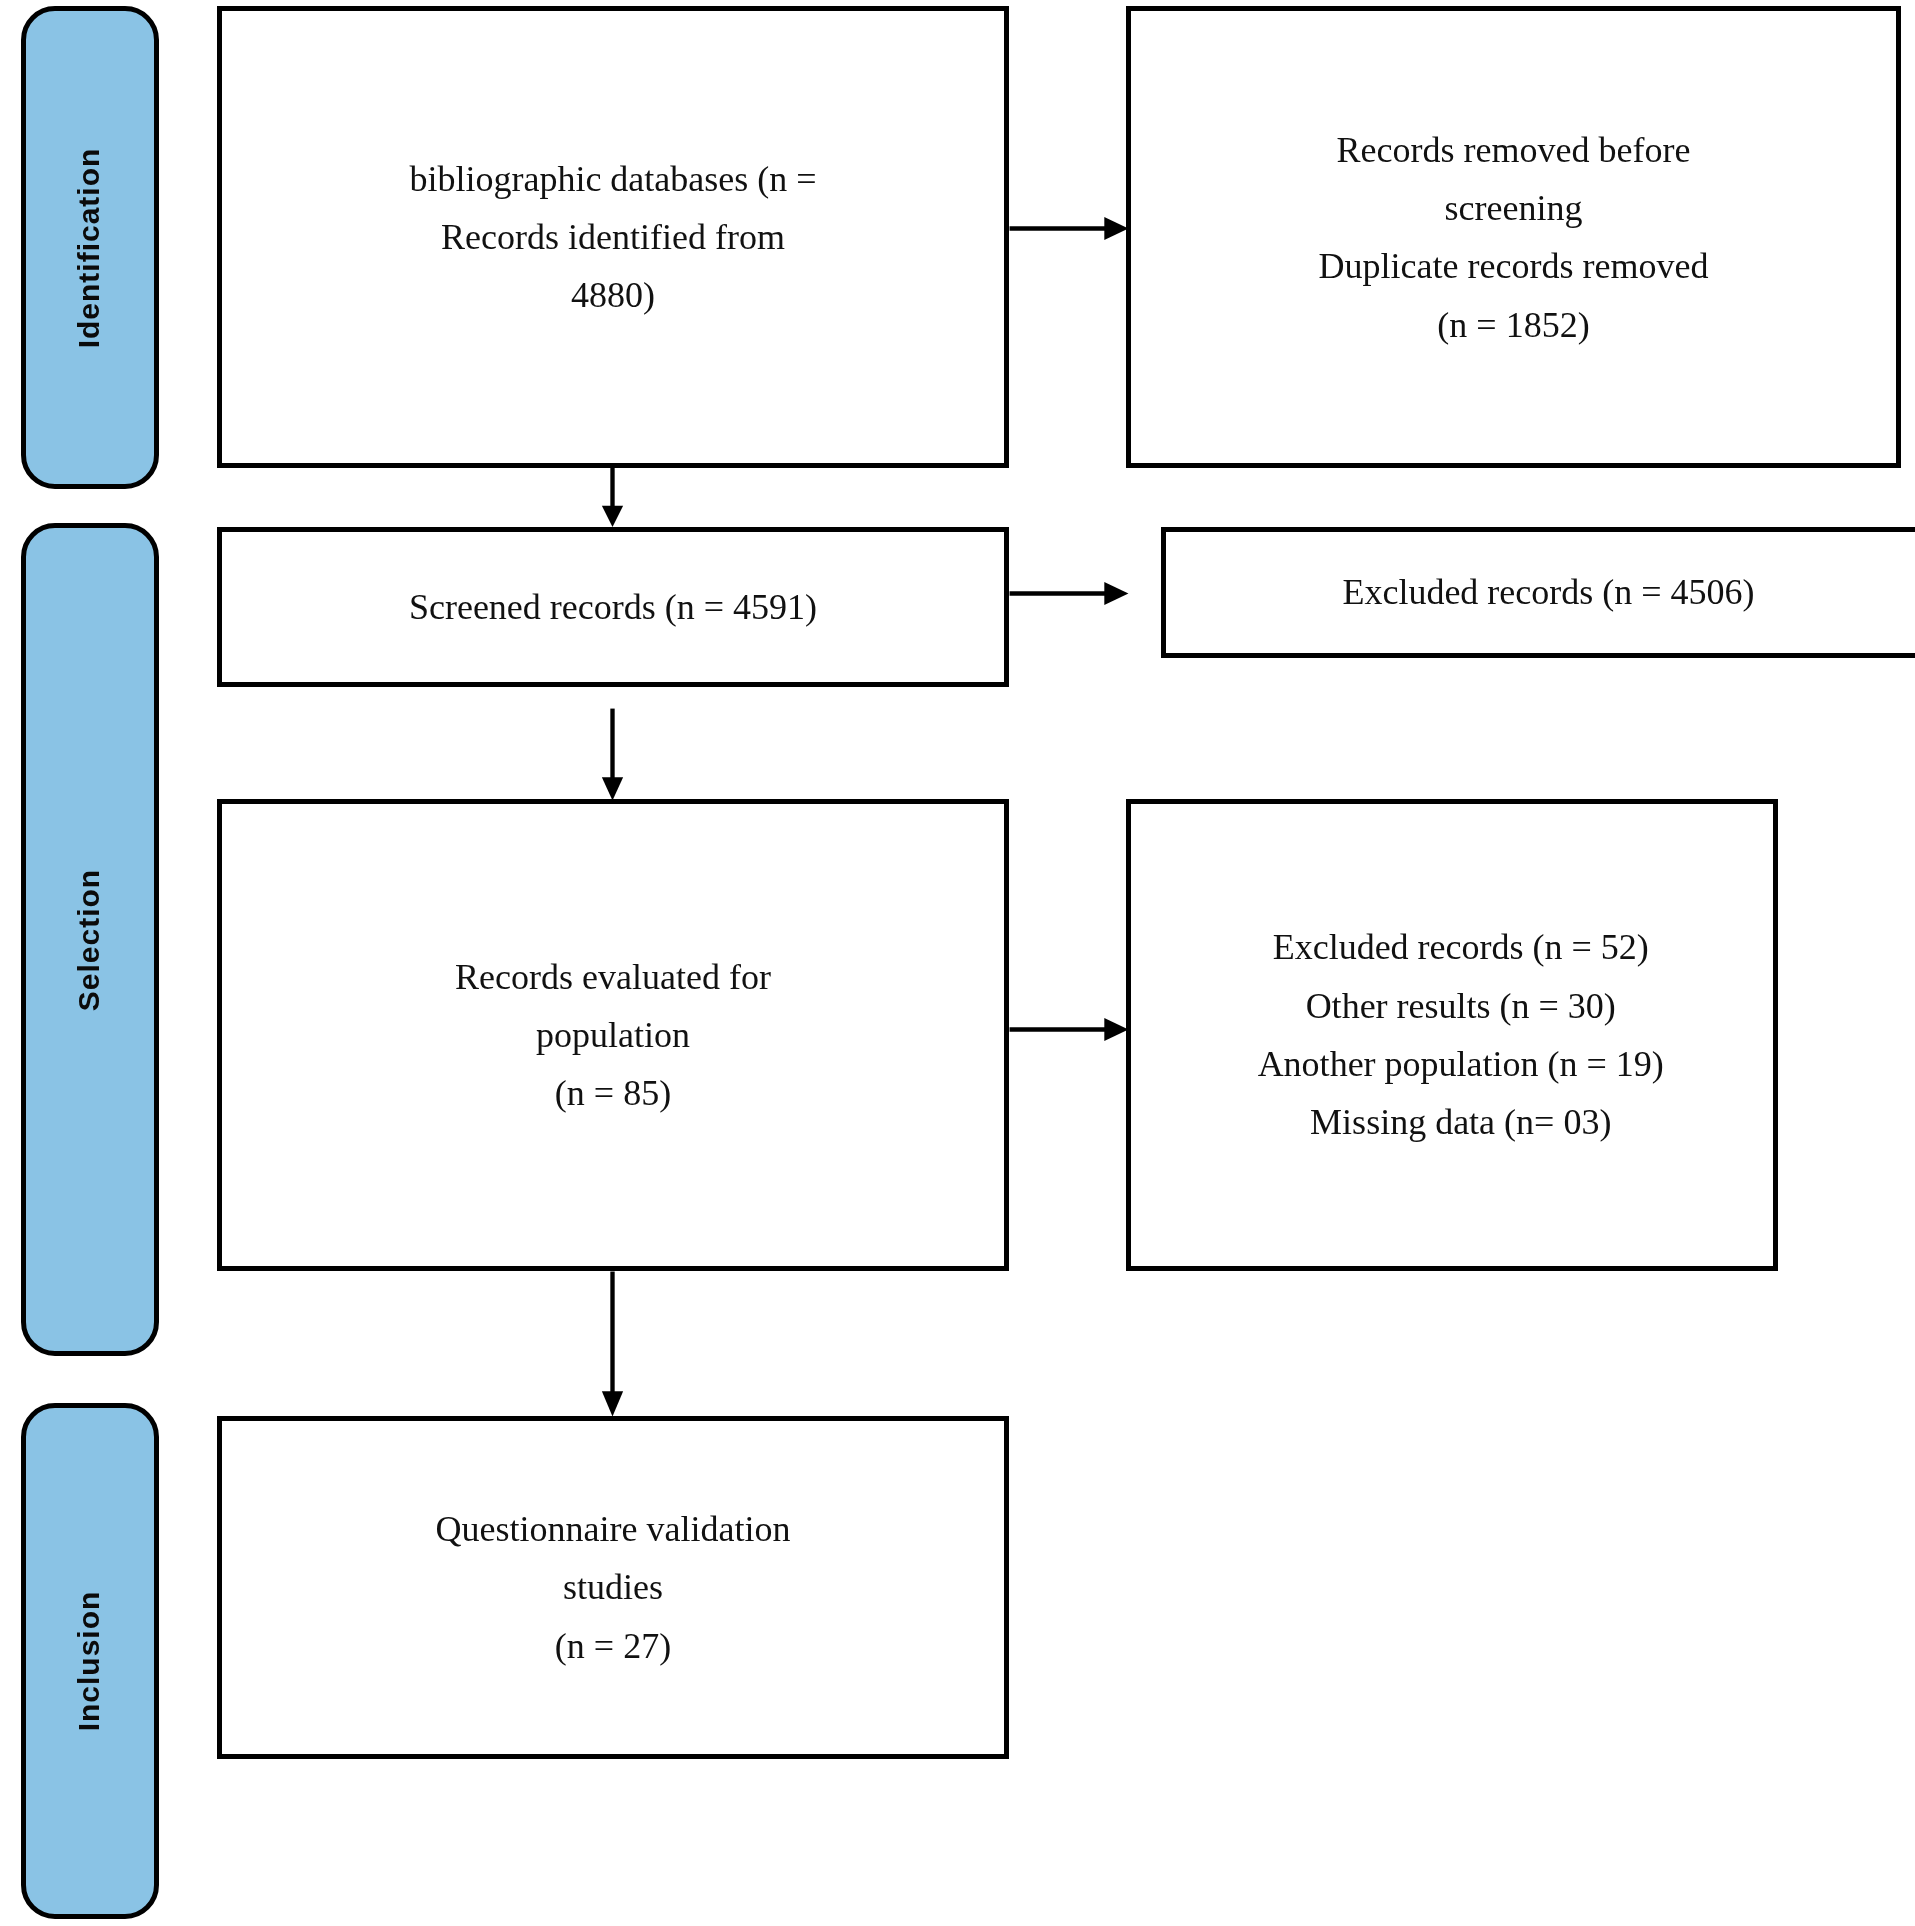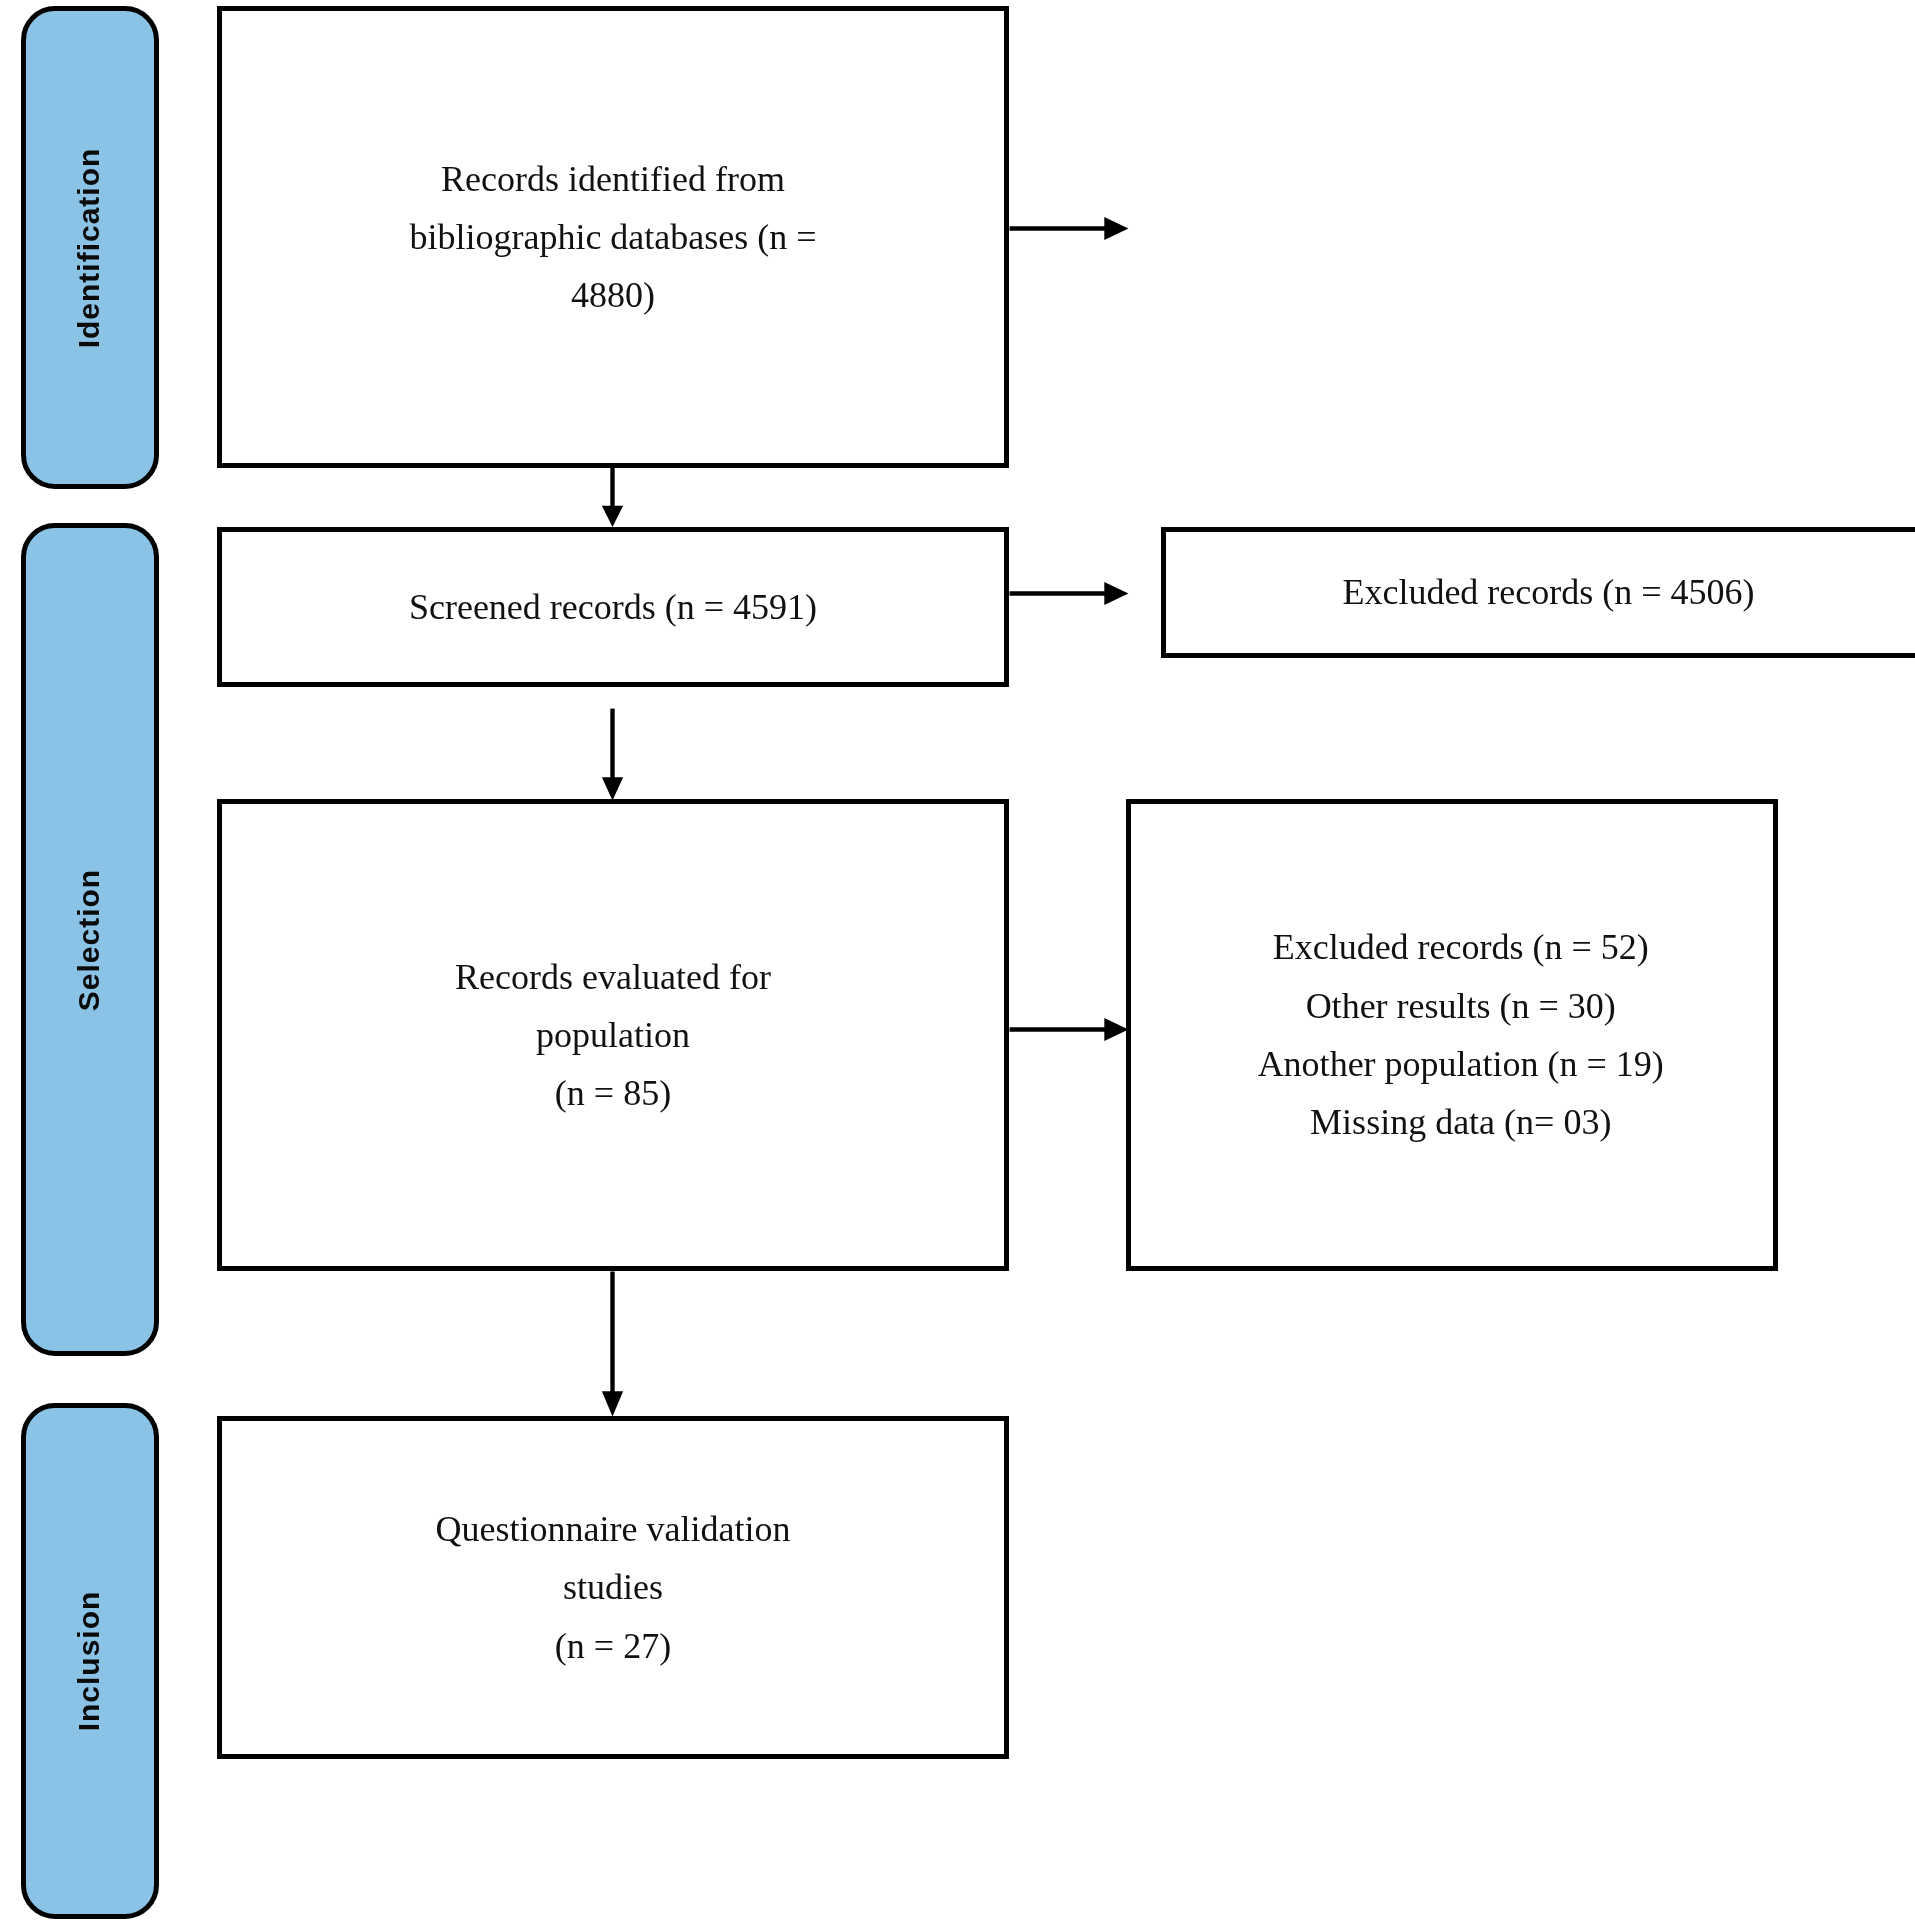--- a/index.html
+++ b/index.html
@@ -79,25 +79,31 @@
 
   <div class="phase-pill" style="left:20.5px; top:523px; width:138px; height:833px;">
     <span class="phase-label">Selection</span>
   </div>
 
   <div class="phase-pill" style="left:20.5px; top:1403px; width:138px; height:516px;">
     <span class="phase-label">Inclusion</span>
   </div>
 
   <div class="flow-box" style="left:217px; top:6.3px; width:792px; height:462px;">
+    <div class="box-line">bibliographic databases (n =</div>
     <div class="box-line">Records identified from</div>
-    <div class="box-line">bibliographic databases (n =</div>
     <div class="box-line">4880)</div>
   </div>
 
+  <div class="flow-box" style="left:1126px; top:6.3px; width:775px; height:462px;">
+    <div class="box-line">Records removed before</div>
+    <div class="box-line">screening</div>
+    <div class="box-line">Duplicate records removed</div>
+    <div class="box-line">(n = 1852)</div>
+  </div>
 
   <div class="conn" style="left:1009px; top:214px; width:120px; height:29px;">
     <svg width="120" height="29" viewBox="0 0 246 60">
       <line x1="0" y1="30" x2="206" y2="30" stroke="#000" stroke-width="9"></line>
       <polygon points="196,6 246,30 196,54" fill="#000"></polygon>
     </svg>
   </div>
 
   <div class="conn" style="left:598px; top:468px; width:29px; height:59px;">
     <svg width="29" height="59" viewBox="0 0 60 122">

